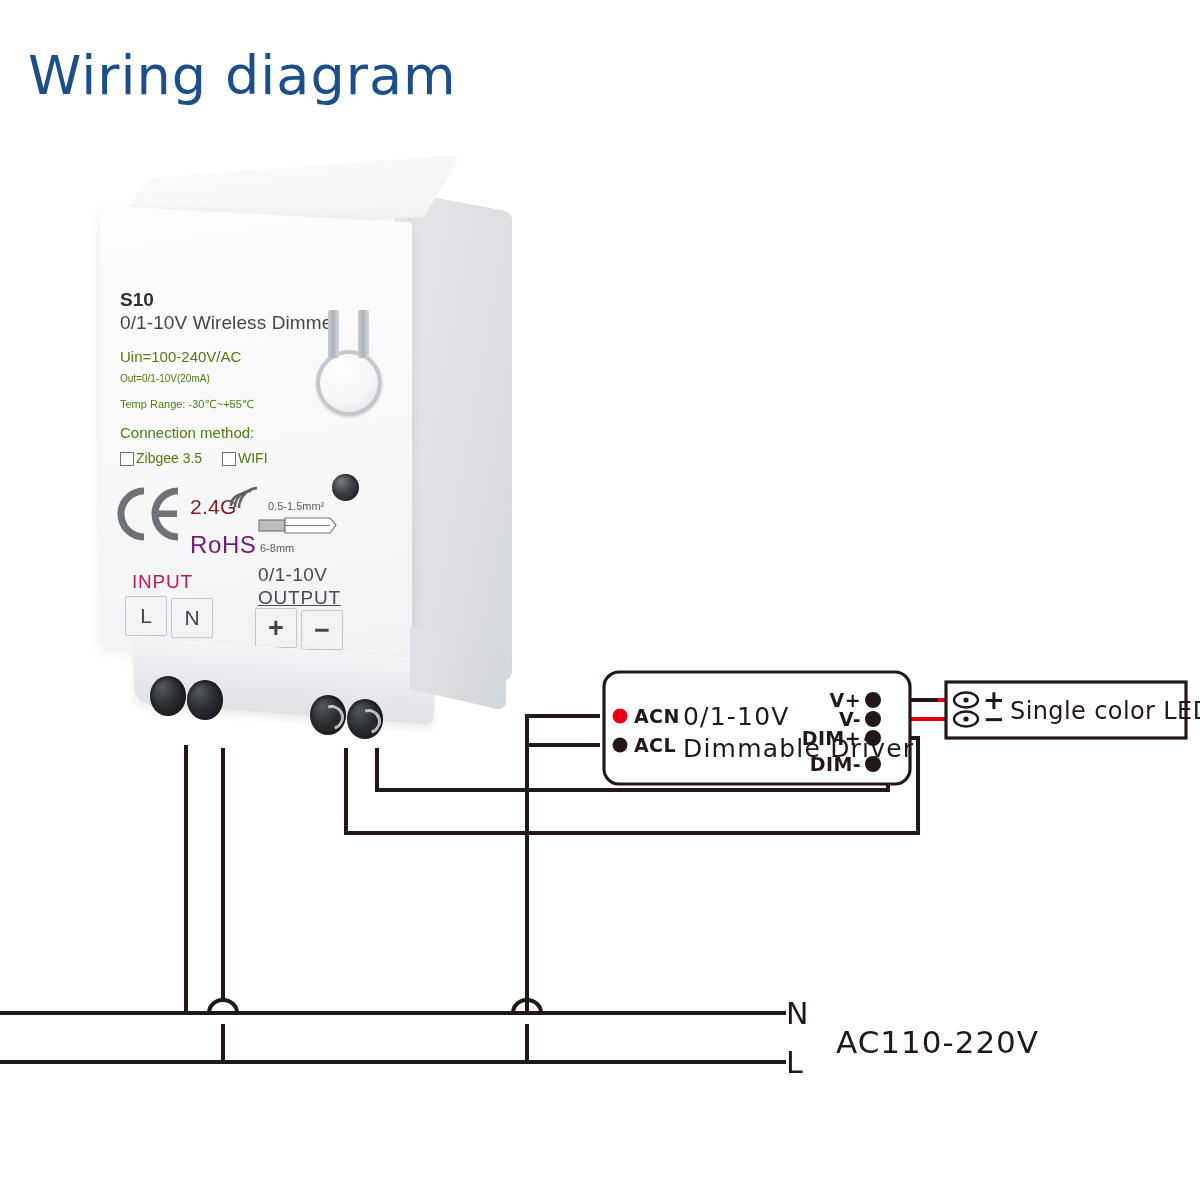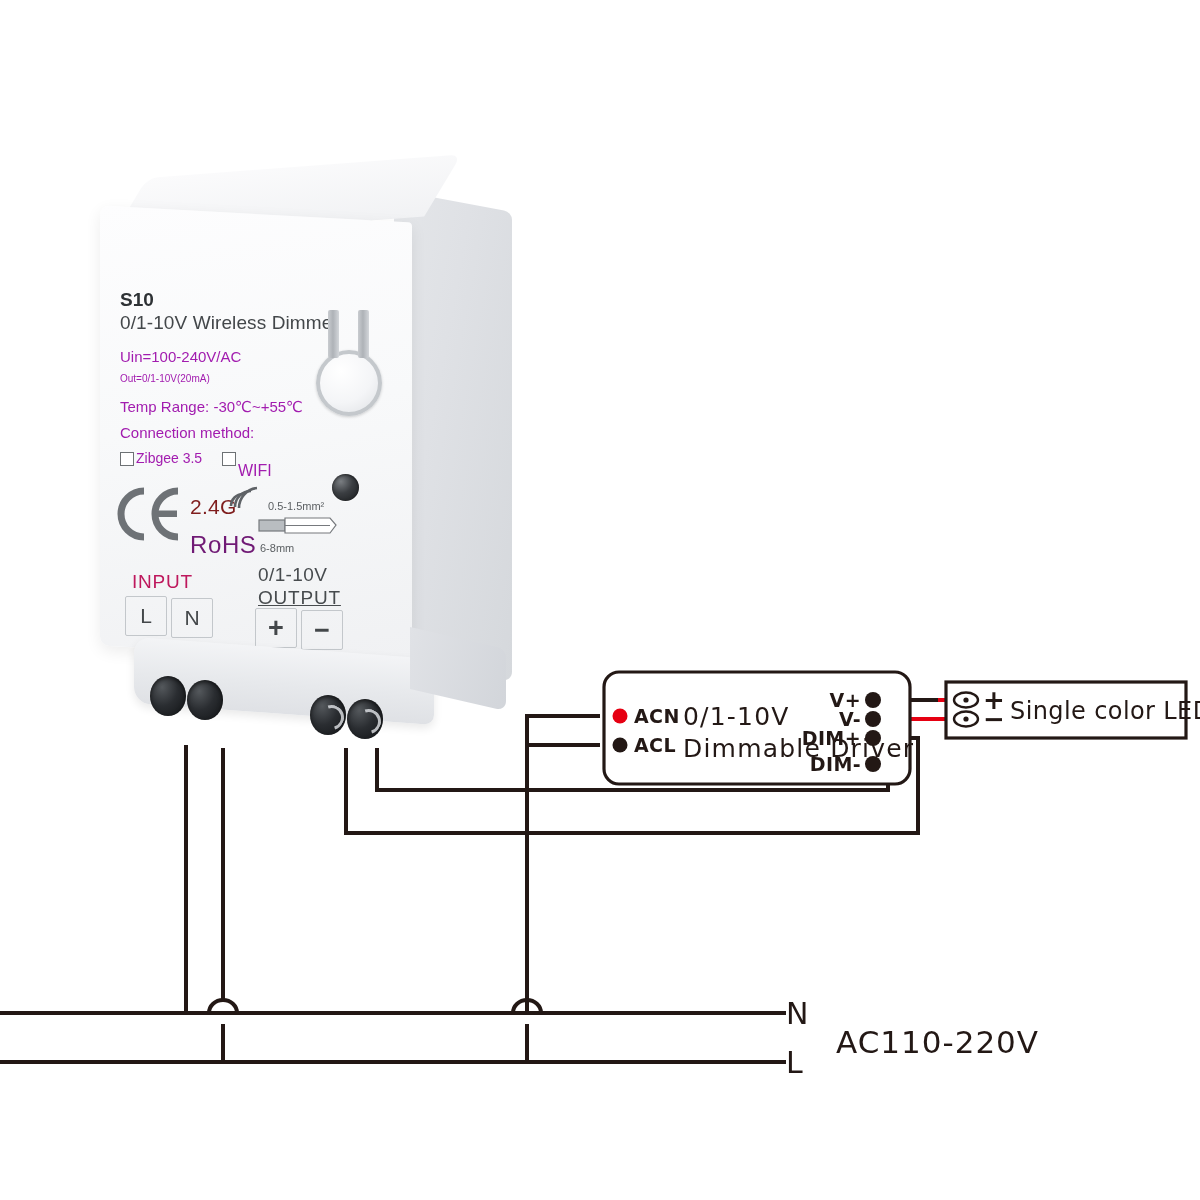--- a/index.html
+++ b/index.html
@@ -70,29 +70,29 @@
   #device .hole{
     position:absolute;width:36px;height:40px;border-radius:50%;
     background:radial-gradient(ellipse at 34% 28%,#54585c 0%,#2a2d31 46%,#111315 100%);
     box-shadow:inset 0 2px 4px rgba(0,0,0,.6),0 1px 1px rgba(255,255,255,.55);
   }
   #device .hole.screw::after{
     content:"";position:absolute;left:9px;top:10px;width:19px;height:19px;
     border-radius:50%;border:3px solid rgba(225,228,232,.8);
     border-bottom-color:transparent;border-left-color:transparent;transform:rotate(28deg);
   }
-  #device .txt{position:absolute;color:#a21caf;white-space:nowrap;font-family:"Liberation Sans","DejaVu Sans",sans-serif;}
+  #device .txt{position:absolute;color:#4d7c0f;white-space:nowrap;font-family:"Liberation Sans","DejaVu Sans",sans-serif;}
   #device .t-model{left:28px;top:121px;font-size:19px;font-weight:700;color:#2e3235;}
   #device .t-name{left:28px;top:144px;font-size:19px;color:#43474a;letter-spacing:.1px;}
   #device .t-uin{left:28px;top:180px;font-size:15px;}
   #device .t-out{left:28px;top:205px;font-size:10px;}
-  #device .t-temp{left:28px;top:230px;font-size:15px;text-align:right;}
+  #device .t-temp{left:28px;top:230px;font-size:11px;text-align:right;}
   #device .t-conn{left:28px;top:256px;font-size:15px;}
   #device .t-zig{left:44px;top:282px;font-size:14px;}
-  #device .t-wifi{left:146px;top:294px;font-size:16px;}
+  #device .t-wifi{left:146px;top:282px;font-size:14px;}
   #device .cbx{
     position:absolute;width:12px;height:12px;border:1.6px solid #6d7174;background:#fff;
   }
   #device .cbx.c1{left:28px;top:284px;}
   #device .cbx.c2{left:130px;top:284px;}
   #device .t-24g{left:98px;top:327px;font-size:21px;color:#7f1d1d;letter-spacing:.3px;}
   #device .t-rohs{left:98px;top:363px;font-size:24px;color:#701a75;letter-spacing:.6px;}
   #device .t-mm2{left:168px;top:332px;font-size:11px;color:#5c6063;margin-left:8px;}
   #device .t-68{left:168px;top:374px;font-size:11px;color:#5c6063;}
   #device .t-input{left:40px;top:403px;font-size:19px;color:#be185d;letter-spacing:.8px;}
@@ -117,20 +117,21 @@
     position:absolute;left:224px;top:182px;width:66px;height:66px;border-radius:50%;
     background:radial-gradient(circle at 38% 32%,#ffffff 0%,#f4f5f7 52%,#d9dce0 100%);
     box-shadow:inset 0 0 0 4px #c4c8cc,0 1px 3px rgba(0,0,0,.18);
   }
 </style>
 </head>
 <body>
 
 <div class="stage">
 
+  <div id="title">Wiring diagram</div>
 
   <div id="device">
     <div class="hook"></div>
     <div class="side"></div>
     <div class="topface"></div>
     <div class="front"></div>
 
     <div class="txt t-model">S10</div>
     <div class="txt t-name">0/1-10V Wireless Dimmer</div>
     <div class="txt t-uin">Uin=100-240V/AC</div>

